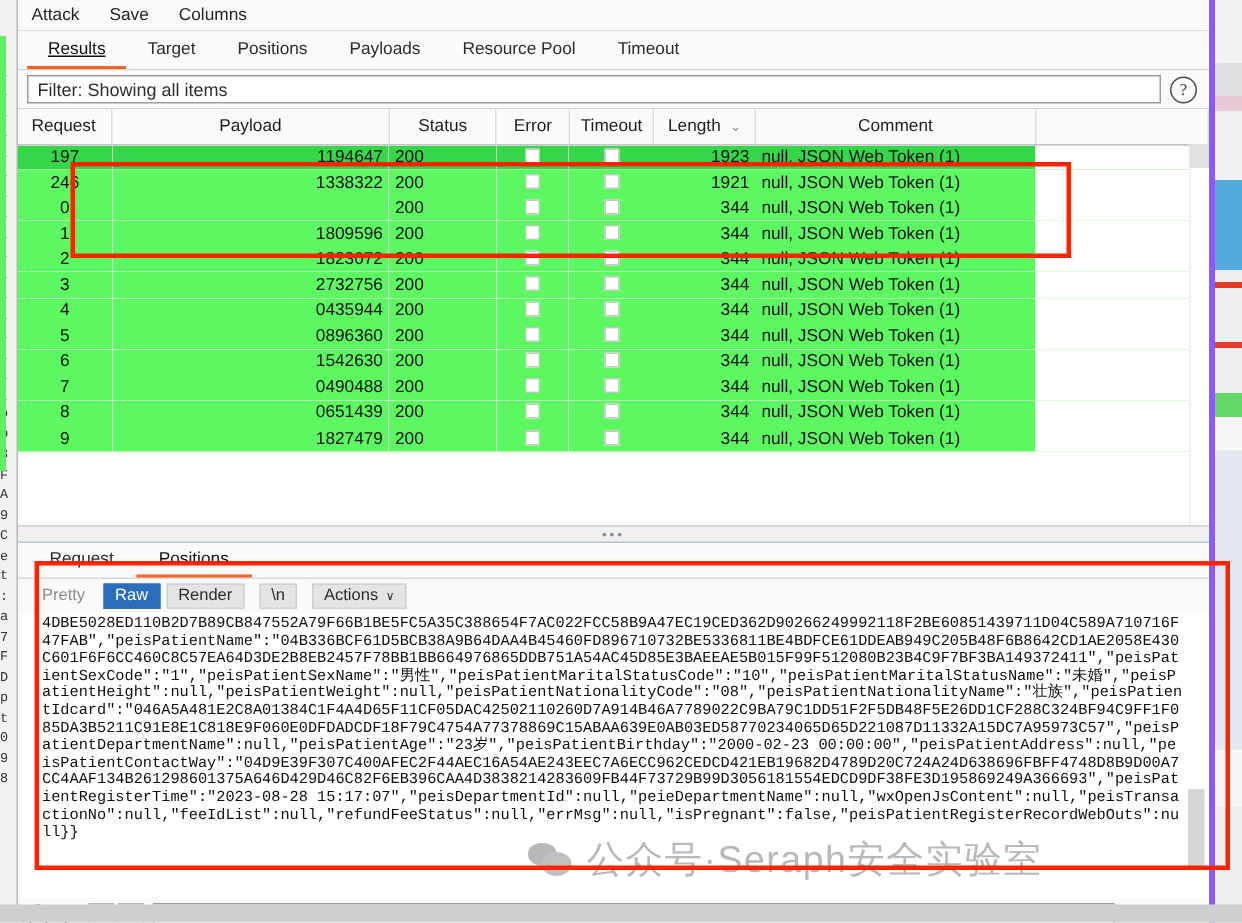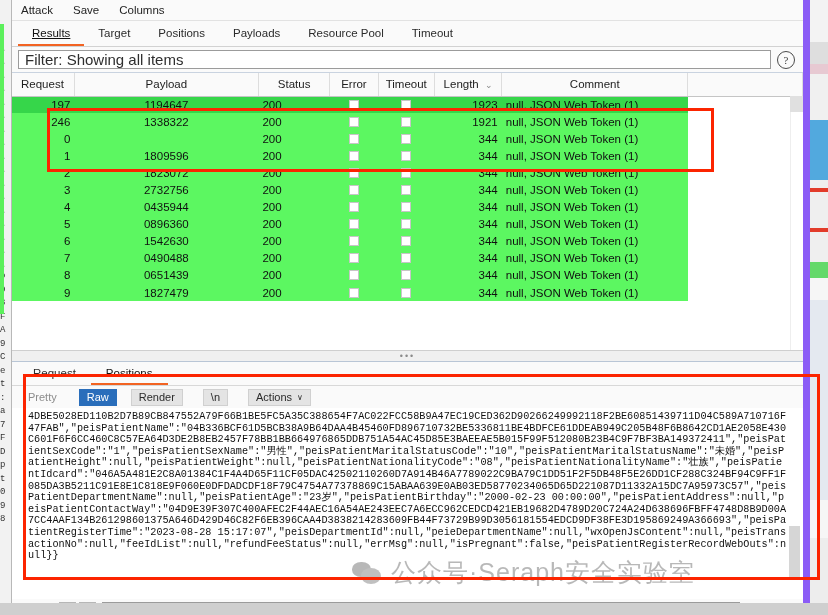--- a/index.html
+++ b/index.html
@@ -25,21 +25,21 @@
     position: absolute; right: 0; top: 0; width: 18px; height: 615px;
     background: #e9e9e9; overflow: hidden;
   }
   .bg-right .seg { position:absolute; left:0; width:18px; }
 
   
   .win {
     position: absolute; left: 11px; top: 0; width: 799px; height: 615px;
     background: #ffffff;
     border-left: 1px solid #b8b8b8;
-    border-right: 7px solid #8b5cf6;
+    border-right: 4px solid #8b5cf6;
     overflow: hidden;
   }
 
   
   .menubar {
     height: 21px; background: #fafafa;
     border-bottom: 1px solid #e2e2e2;
     display: flex; align-items: center; padding-left: 7px;
   }
   .menubar .mi {
@@ -60,21 +60,21 @@
 
   
   .filterrow {
     height: 26px; background: #fafafa; display:flex; align-items:center;
     padding: 0 6px; border-bottom: 1px solid #c9d3e0;
   }
   .filterbox {
     flex: 1; height: 19px; background: #fff;
     border: 1px solid #9b9b9b;
     display: flex; align-items: center; padding-left: 6px;
-    font-size: 15px; color: #2e2e2e;
+    font-size: 12px; color: #2e2e2e;
   }
   .helpbtn {
     width: 18px; height: 18px; margin-left: 6px; margin-right: 2px;
     border: 1.4px solid #4a4a4a; border-radius: 50%;
     display:flex; align-items:center; justify-content:center;
     font-size: 11px; color:#3a3a3a; font-family:"Liberation Serif", serif;
   }
 
   
   .tablewrap { position: relative; height: 277px; background:#fff; }
@@ -83,22 +83,22 @@
     height: 23px; font-size: 11.5px; font-weight: 400; color:#1d1d1d;
     background: #fafafa; border-bottom: 1px solid #c5c5c5;
     border-right: 1px solid #dddddd;
     text-align: center; padding: 0 4px; white-space: nowrap;
   }
   table.results th.lefted { text-align: left; padding-left: 9px; }
   table.results td {
     height: 17.1px; font-size: 11.5px; color:#101010; padding: 0 4px;
     white-space: nowrap; overflow:hidden;
   }
-  td.c-req { text-align:right; padding-left: 8px; }
-  td.c-pay { text-align:center; padding-left: 56px; }
+  td.c-req { text-align:center; padding-left: 8px; }
+  td.c-pay { text-align:right; padding-left: 56px; }
   td.c-sts { text-align:left; padding-left: 54px; }
   td.c-len { text-align:right; padding-left: 34px; }
   td.c-com { text-align:left; padding-left: 45px; }
   tr.row      { background: #5cf761; }
   tr.row.sel  { background: #36d64a; }
   tr.row .chk {
     display:inline-block; width:10px; height:10px; background:#fff;
     border:1px solid #c6c6c6; vertical-align: middle; margin-top:-2px;
   }
   td.c-err, td.c-tim { text-align:center; }
@@ -118,21 +118,21 @@
     height: 24px; background:#fafafa; display:flex; align-items:stretch; padding-left:6px;
     border-bottom: 1px solid #d8d8d8;
   }
   .rrtabs .tab {
     font-size: 11.5px; color:#2b2b2b; padding: 0 15px; display:flex; align-items:center;
     border-bottom: 2px solid transparent; cursor:default;
   }
   .rrtabs .tab.active { border-bottom-color:#f26322; color:#111; }
 
   
-  .viewbar { height: 22px; background:#fafafa; display:flex; align-items:center; padding-left:8px; gap:14px; }
+  .viewbar { height: 22px; background:#fafafa; display:flex; align-items:center; padding-left:8px; gap:4px; }
   .vbtn {
     font-size: 11px; color:#2b2b2b; height:17px; padding: 0 7px;
     display:flex; align-items:center; background:#e4e4e4; border:1px solid #d0d0d0;
     cursor:default; white-space:nowrap;
   }
   .vbtn.plain { background:transparent; border-color:transparent; color:#8c8c8c; }
   .vbtn.active { background:#2a6ebb; border-color:#2a6ebb; color:#fff; }
   .vbtn .caret { margin-left: 5px; font-size: 8px; }
 
   

